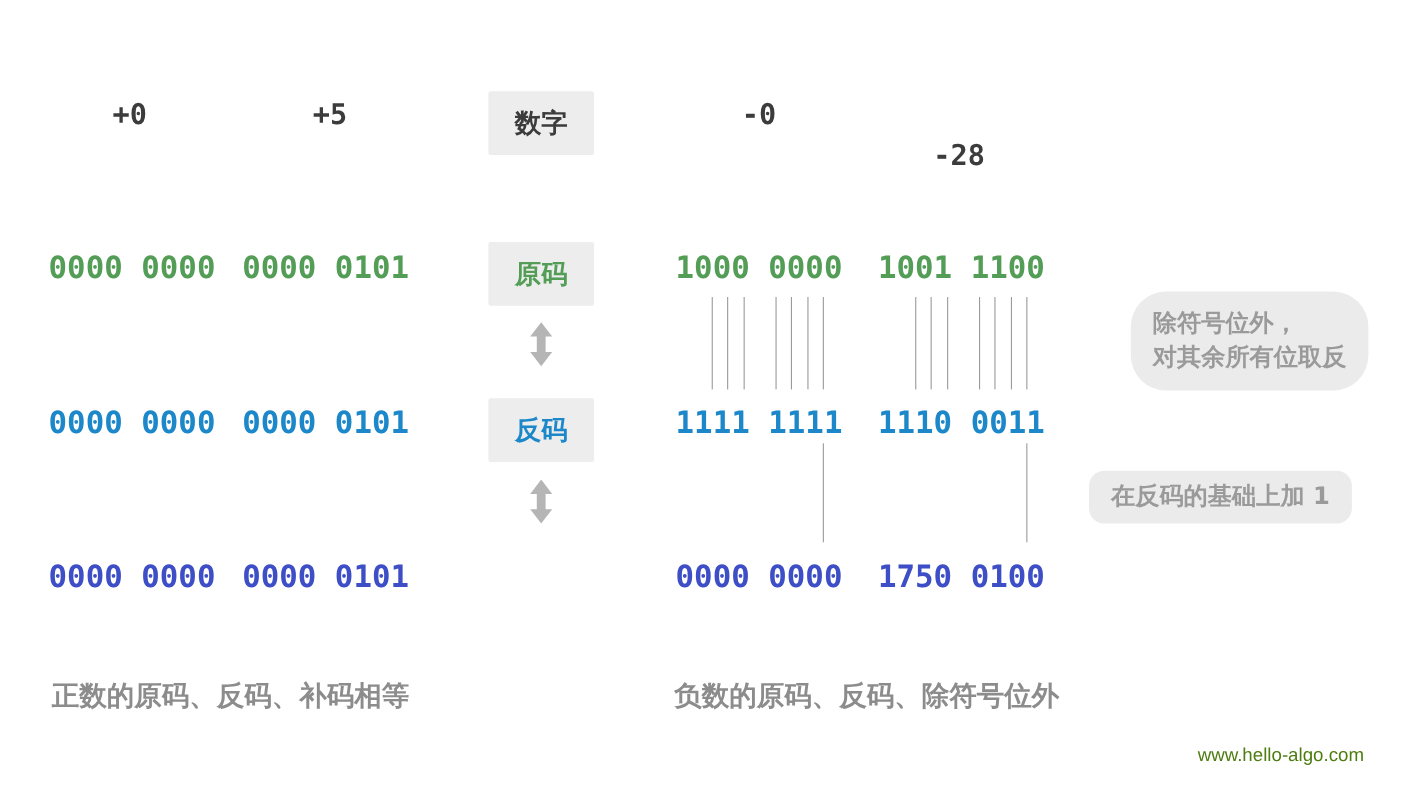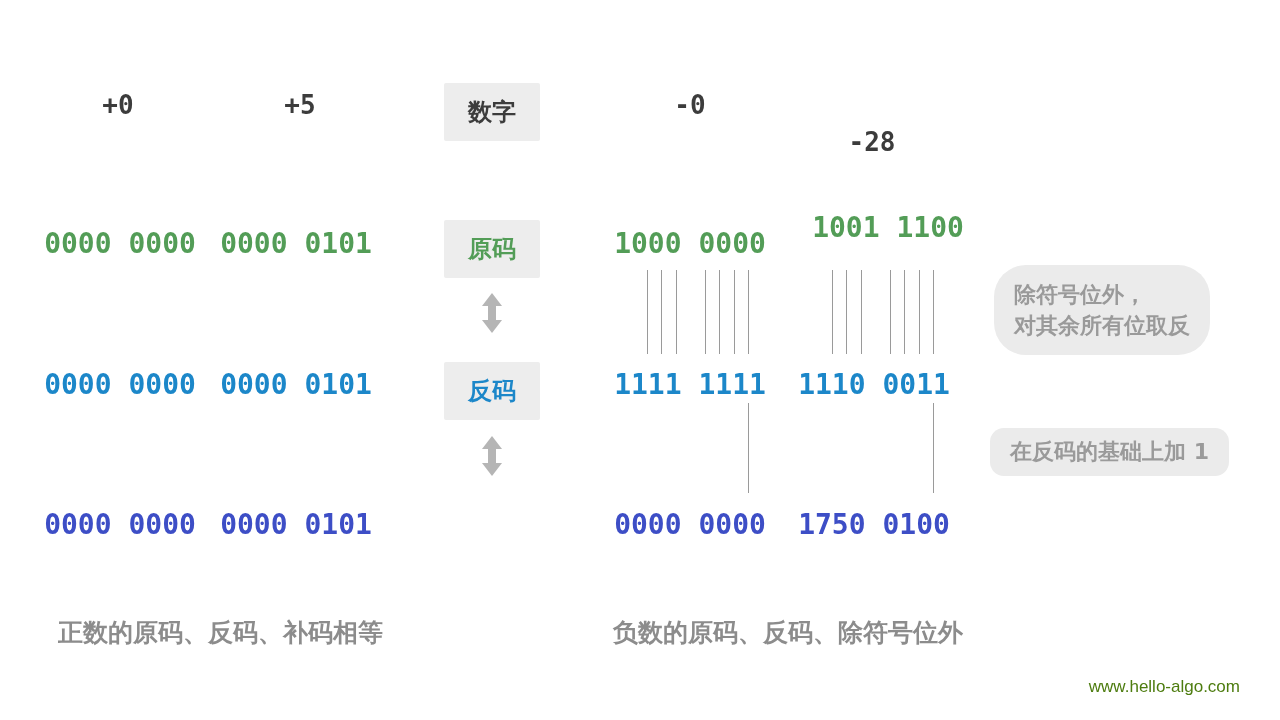--- a/index.html
+++ b/index.html
@@ -46,21 +46,21 @@
 
   <div class="cell hdr" style="left:118px;top:91px;">+0</div>
   <div class="cell hdr" style="left:300px;top:91px;">+5</div>
   <div class="cell hdr" style="left:690px;top:91px;">-0</div>
   <div class="cell hdr" style="left:872px;top:91px;margin-top:37px;">-28</div>
   <div class="badge t-dark" style="top:83px;">数字</div>
 
   <div class="cell t-green" style="left:120px;top:230px;">0000 0000</div>
   <div class="cell t-green" style="left:296px;top:230px;">0000 0101</div>
   <div class="cell t-green" style="left:690px;top:230px;">1000 0000</div>
-  <div class="cell t-green" style="left:874px;top:214px;margin-left:14px;">1001 1100</div>
+  <div class="cell t-green" style="left:874px;top:230px;">1001 1100</div>
   <div class="badge t-green" style="top:220px;">原码</div>
 
   <svg class="arrow" style="top:293px;" viewBox="0 0 24 40">
     <polygon points="12,0 2,13 22,13" fill="#b5b5b5"></polygon>
     <rect x="8" y="11" width="8" height="18" fill="#b5b5b5"></rect>
     <polygon points="2,27 22,27 12,40" fill="#b5b5b5"></polygon>
   </svg>
 
   <div class="cell t-blue" style="left:120px;top:371px;">0000 0000</div>
   <div class="cell t-blue" style="left:296px;top:371px;">0000 0101</div>
@@ -91,21 +91,21 @@
       <div class="tick" style="left: 846px; top: 270px; height: 84px;"></div>
       <div class="tick" style="left: 861px; top: 270px; height: 84px;"></div>
       <div class="tick" style="left: 890px; top: 270px; height: 84px;"></div>
       <div class="tick" style="left: 904px; top: 270px; height: 84px;"></div>
       <div class="tick" style="left: 919px; top: 270px; height: 84px;"></div>
       <div class="tick" style="left: 933px; top: 270px; height: 84px;"></div>
       <div class="tick" style="left: 748px; top: 403px; height: 90px;"></div>
       <div class="tick" style="left: 933px; top: 403px; height: 90px;"></div>
     </div>
 
-  <div class="note" style="left:994px;top:265px;border-radius:32px;">除符号位外，
+  <div class="note" style="left:1028px;top:265px;border-radius:32px;">除符号位外，
 对其余所有位取反</div>
   <div class="note" style="left:990px;top:428px;padding:8px 20px 9px 20px;">在反码的基础上加 1</div>
 
-  <div class="caption" style="left:58px;top:616px;">正数的原码、反码、补码相等</div>
+  <div class="caption" style="left:47px;top:616px;">正数的原码、反码、补码相等</div>
   <div class="caption" style="left:613px;top:616px;">负数的原码、反码、除符号位外</div>
 
   <div class="watermark">www.hello-algo.com</div>
 </div>
 
 </body></html>

